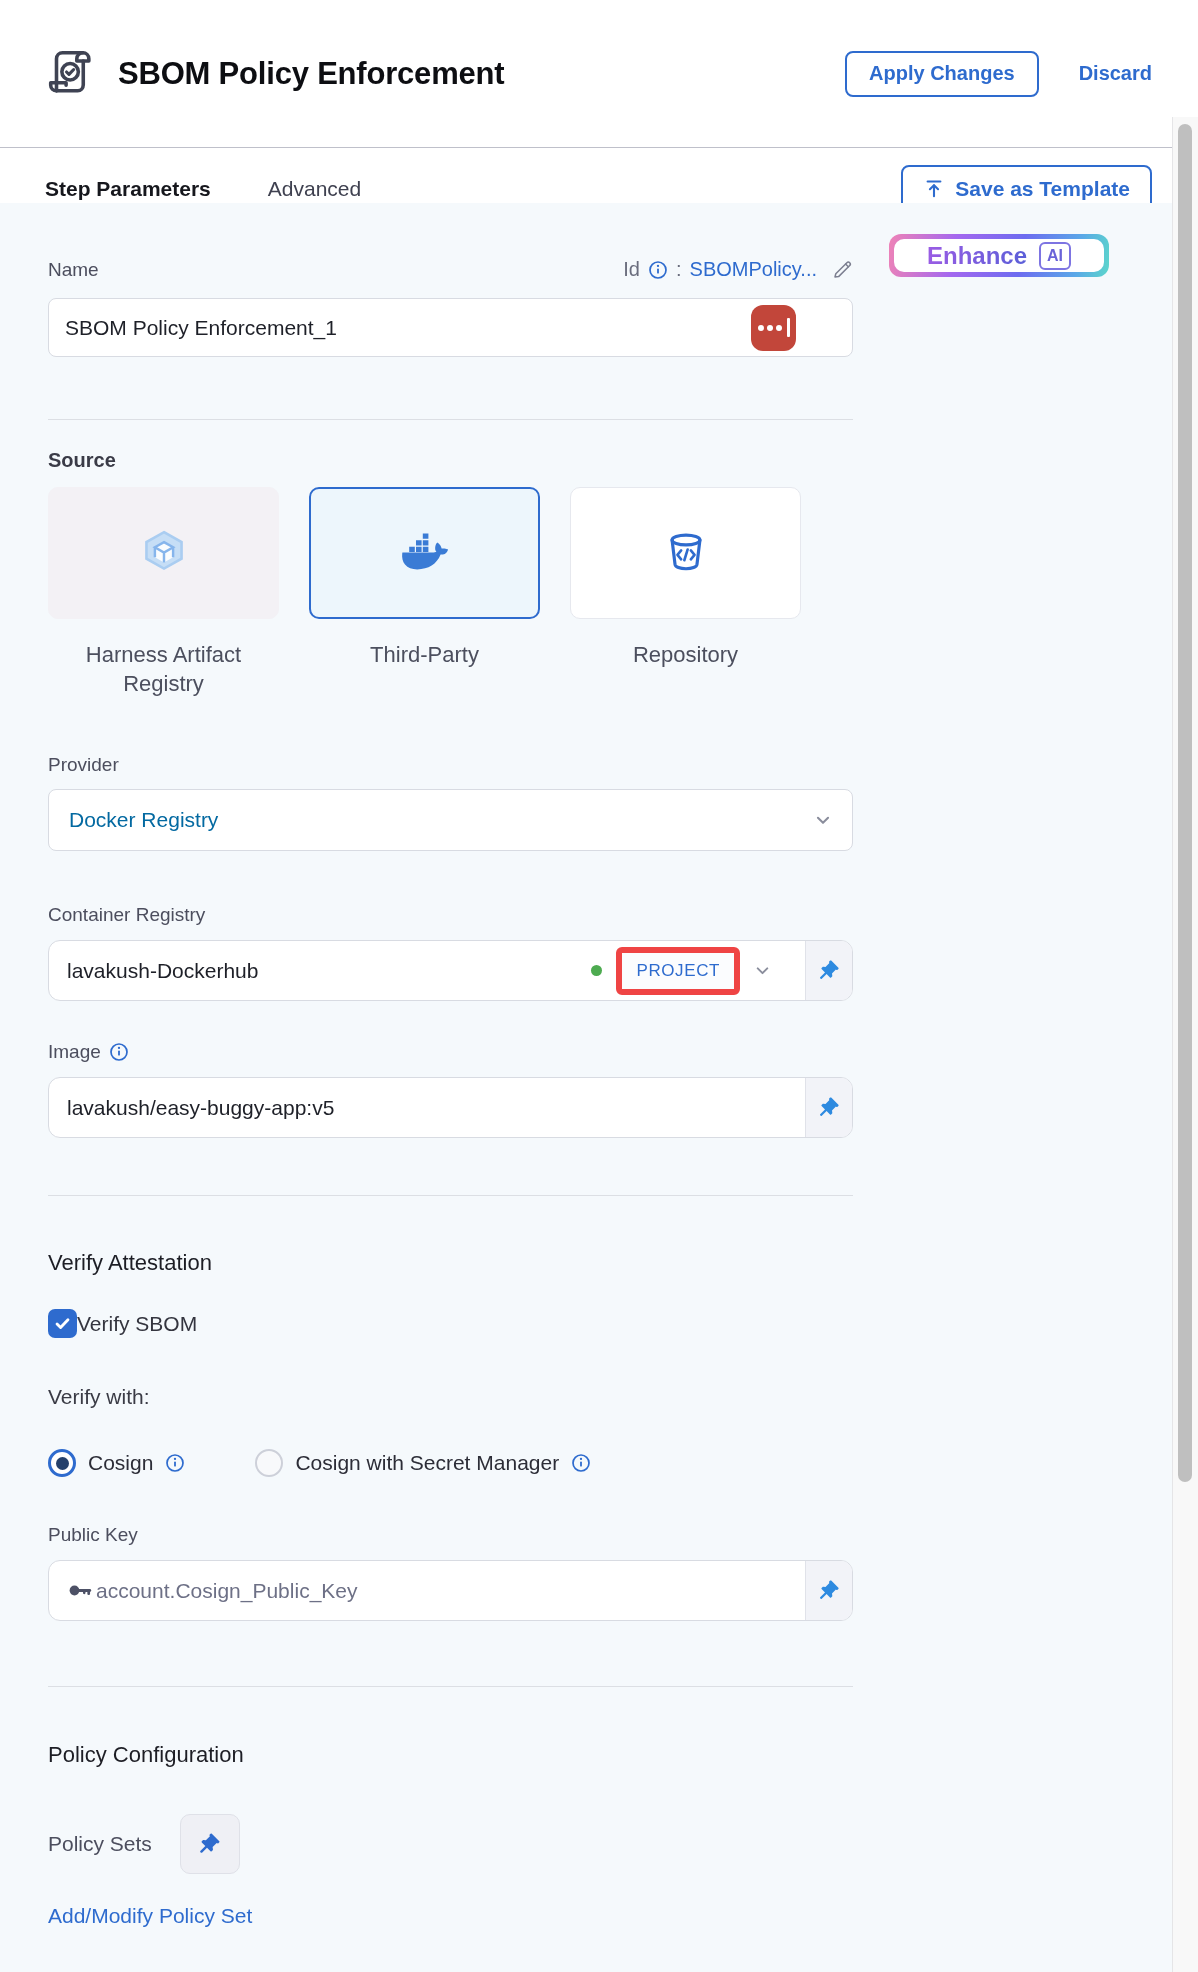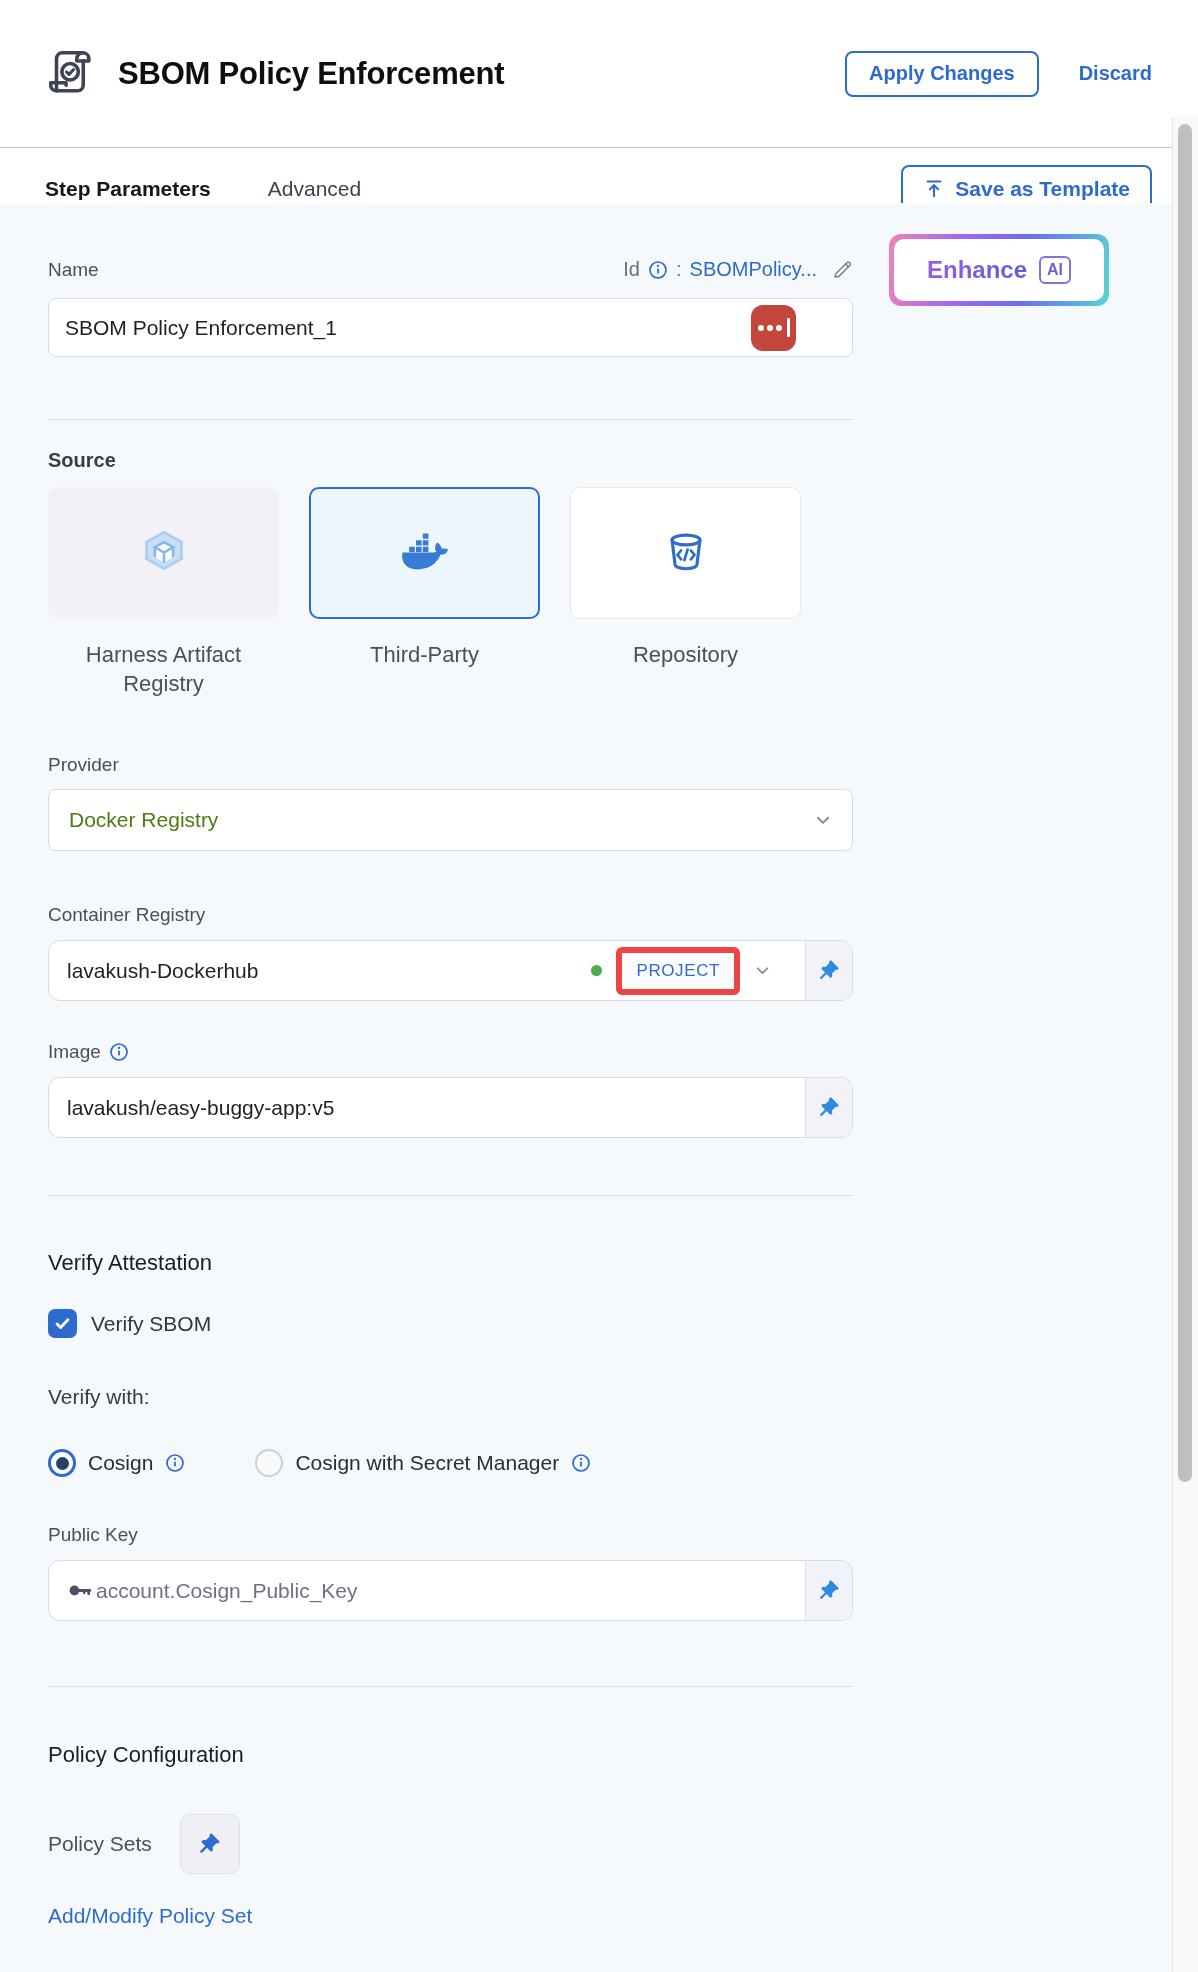--- a/index.html
+++ b/index.html
@@ -60,21 +60,21 @@
   .rt-icon {
     position:absolute; right:56px; top:50%; transform:translateY(-50%);
     width:45px; height:46px; border-radius:12px; background:#c2463a;
     display:flex; align-items:center; justify-content:center; gap:3px;
   }
   .rt-icon .d { width:6px; height:6px; background:#fff; border-radius:50%; }
   .rt-icon .bar { width:3px; height:19px; background:#fff; border-radius:1px; margin-left:2px; }
   .divider { height:1px; background:#dcdfe4; width:805px; }
   
   .enhance {
-    position:absolute; top:31px; right:63px; width:220px; height:72px;
+    position:absolute; top:31px; right:63px; width:220px; height:43px;
     border-radius:12px; padding:5px; cursor:pointer;
     background:linear-gradient(100deg,#ef83b6 0%,#a468ef 30%,#6d6cf0 60%,#5aa8e8 85%,#5cd6cb 100%);
   }
   .enhance-inner {
     width:100%; height:100%; background:#fff; border-radius:10px;
     display:flex; align-items:center; justify-content:center; gap:12px;
   }
   .enhance-text {
     font-size:24px; font-weight:700;
     background:linear-gradient(95deg,#9a5ce4,#5a5fd8);
@@ -94,21 +94,21 @@
   .src-card.c-har { background:#f3f1f5; border:1px solid #f3f1f5; }
   .src-card.selected { background:#edf6fc; border:2px solid #2e6bce; }
   .card-labels { display:flex; gap:30px; margin-top:21px; }
   .card-label {
     width:231px; text-align:center; font-size:22px; color:#4c4f5e; line-height:1.32;
   }
   .icon-48 { width:52px; height:52px; }
   
   .select-box {
     margin-top:13px; height:62px; background:#fff; border:1px solid #d8dbe2; border-radius:8px;
-    display:flex; align-items:center; padding:0 20px; font-size:21px; color:#4d7c0f;
+    display:flex; align-items:center; padding:0 20px; font-size:21px; color:#0369a1;
   }
   .chev { width:18px; height:18px; margin-left:auto; }
   .cr-input {
     margin-top:14px; height:61px; background:#fff; border:1px solid #d8dbe2; border-radius:12px;
     display:flex; align-items:center; overflow:hidden; font-size:21px;
   }
   .cr-main { flex:1 1 auto; display:flex; align-items:center; padding:0 18px; height:100%; }
   .green-dot { width:11px; height:11px; border-radius:50%; background:#4dab50; margin-left:auto; margin-right:14px; flex:0 0 auto; }
   .scope-badge {
     border:6px solid #ef4444; background:#fbfcfe; color:#2e6bce; border-radius:6px;
@@ -116,21 +116,21 @@
   }
   .chev-sm { width:17px; height:17px; margin:0 16px 0 14px; flex:0 0 auto; }
   .pin-cell {
     width:47px; height:100%; border-left:1px solid #e0e2e9; background:#f2f3f8;
     display:flex; align-items:center; justify-content:center; flex:0 0 auto; cursor:pointer;
   }
   .pin-cell svg { width:24px; height:24px; }
   .label-with-info { display:flex; align-items:center; gap:8px; }
   
   .h-section { font-size:22px; font-weight:400; color:#1d1e25; }
-  .check-row { display:flex; align-items:center; gap:14px; margin-top:33px; }
+  .check-row { display:flex; align-items:center; gap:0; margin-top:33px; }
   .checkbox {
     width:29px; height:29px; border-radius:7px; background:#2e6bce;
     display:flex; align-items:center; justify-content:center; cursor:pointer;
   }
   .checkbox svg { width:19px; height:19px; }
   .check-label { font-size:21px; color:#34353f; }
   .verify-with { font-size:21px; color:#3a3b45; margin-top:47px; }
   .radio-row { display:flex; align-items:center; margin-top:40px; gap:12px; }
   .radio {
     width:28px; height:28px; border-radius:50%; border:2px solid #cdd0d9; background:#f8f9fb;

